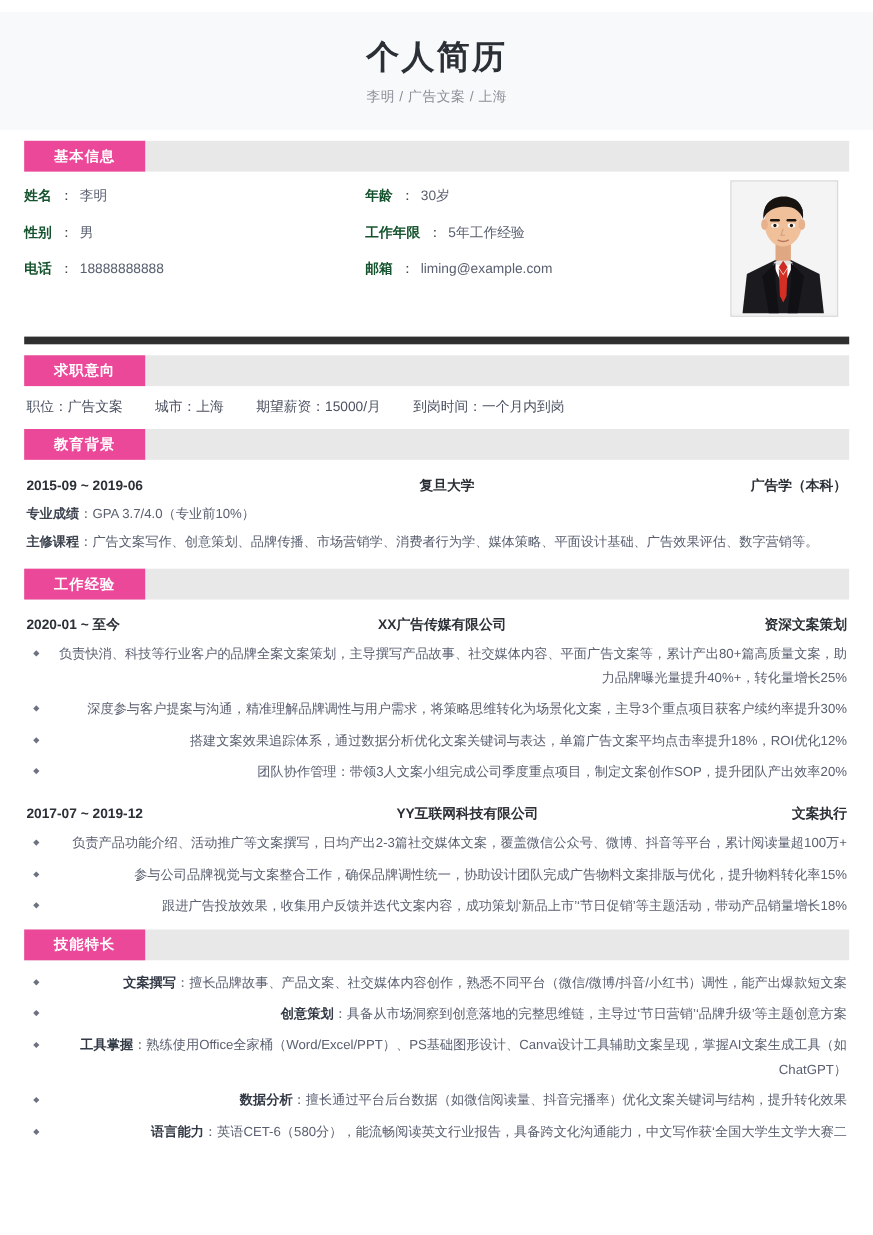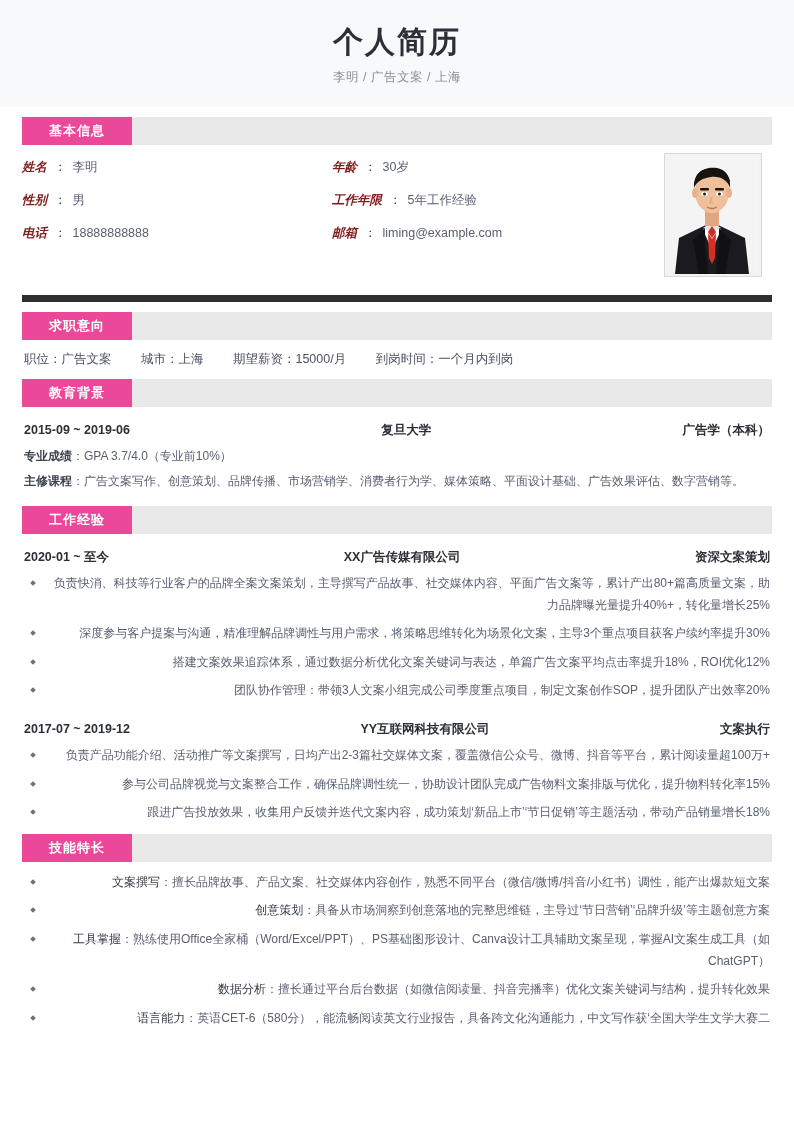--- a/index.html
+++ b/index.html
@@ -12,21 +12,21 @@
     background: #ffffff;
     font-family: "Liberation Sans", "DejaVu Sans", sans-serif;
     color: #3d4450;
     overflow: hidden;
   }
   .page {
     position: relative;
     width: 794px;
     height: 1123px;
     box-sizing: border-box;
-    padding: 0 22px;
+    padding: 11px 22px;
     background: #ffffff;
   }
 
   
   .resume-header {
     background: #f8f9fa;
     padding: 24px 0 22px 0;
     text-align: center;
     margin: 0 -22px;
   }
@@ -83,23 +83,22 @@
   .info-row:last-child { margin-bottom: 0; }
   .info-cell {
     display: flex;
     align-items: baseline;
     font-size: 12.5px;
   }
   .info-cell.c1 { width: 310px; }
   .info-cell.c2 { width: 320px; }
   .info-label {
     font-weight: bold;
-    color: #7f1d1d;
+    color: #14532d;
     white-space: nowrap;
-    font-style: italic;
   }
   .info-colon {
     margin: 0 6px 0 7px;
     color: #3d4450;
   }
   .info-value {
     color: #5a6070;
     white-space: nowrap;
   }
   .photo-frame {
@@ -173,21 +172,21 @@
   ul.bullets li::before {
     content: "";
     position: absolute;
     left: 7px;
     top: 8px;
     width: 4px;
     height: 4px;
     background: #6c7280;
     transform: rotate(45deg);
   }
-  ul.bullets li b { color: #333a46; font-weight: normal; margin-left: 21px; }
+  ul.bullets li b { color: #333a46; font-weight: bold; margin-left: 21px; }
 
   .work-entry + .work-entry { margin-top: 13px; }
   .skills-wrap { padding-top: 10px; }
 </style>
 </head>
 <body>
 
 <div class="page">
 
   <div class="resume-header">

